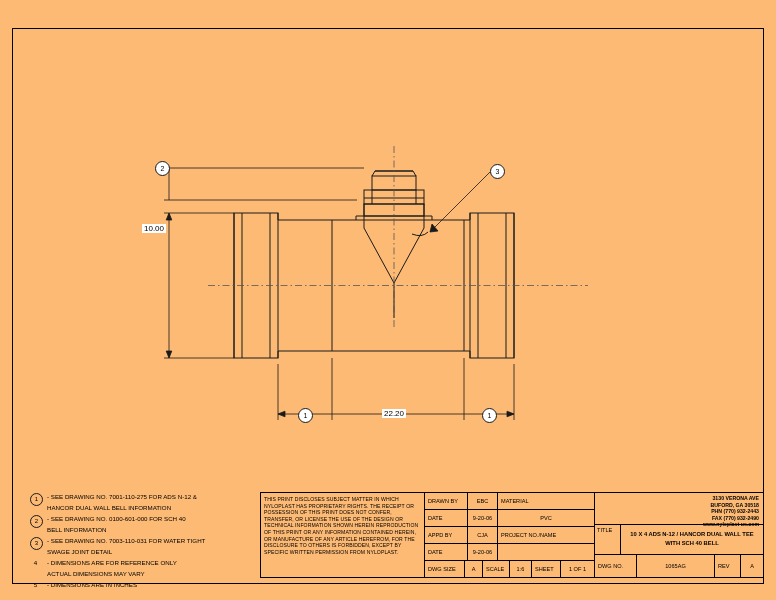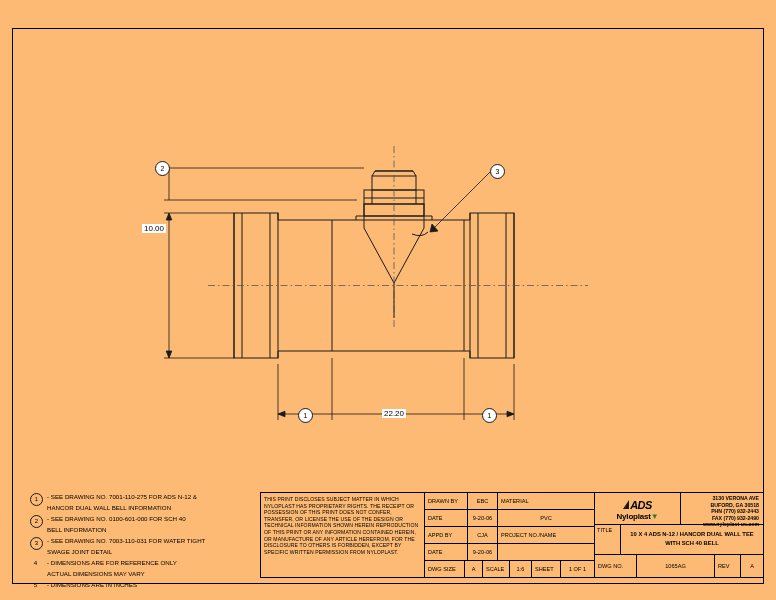--- a/index.html
+++ b/index.html
@@ -365,29 +365,20 @@
         <div class="tb-cell" style="width:27px;">SCALE</div>
         <div class="tb-cell" style="width:22px;justify-content:center;">1:6</div>
         <div class="tb-cell" style="width:29px;">SHEET</div>
         <div class="tb-cell c-wide" style="justify-content:center;">1 OF 1</div>
       </div>
     </div>
 
     <div class="tb-right">
 
       <div class="tb-right-top">
-        <div class="logo-box">
-          <div class="logo-line">
-            <span class="logo-tri"></span>
-            <span class="logo-ads">ADS</span>
-          </div>
-          <div class="logo-nylo">
-            <span>Nyloplast</span><span class="grn">▼</span>
-          </div>
-        </div>
         <div class="addr">
           <div>3130 VERONA AVE</div>
           <div>BUFORD, GA 30518</div>
           <div>PHN (770) 932-2443</div>
           <div>FAX (770) 932-2490</div>
           <div>www.nyloplast-us.com</div>
         </div>
       </div>
 
       <div class="title-box">

